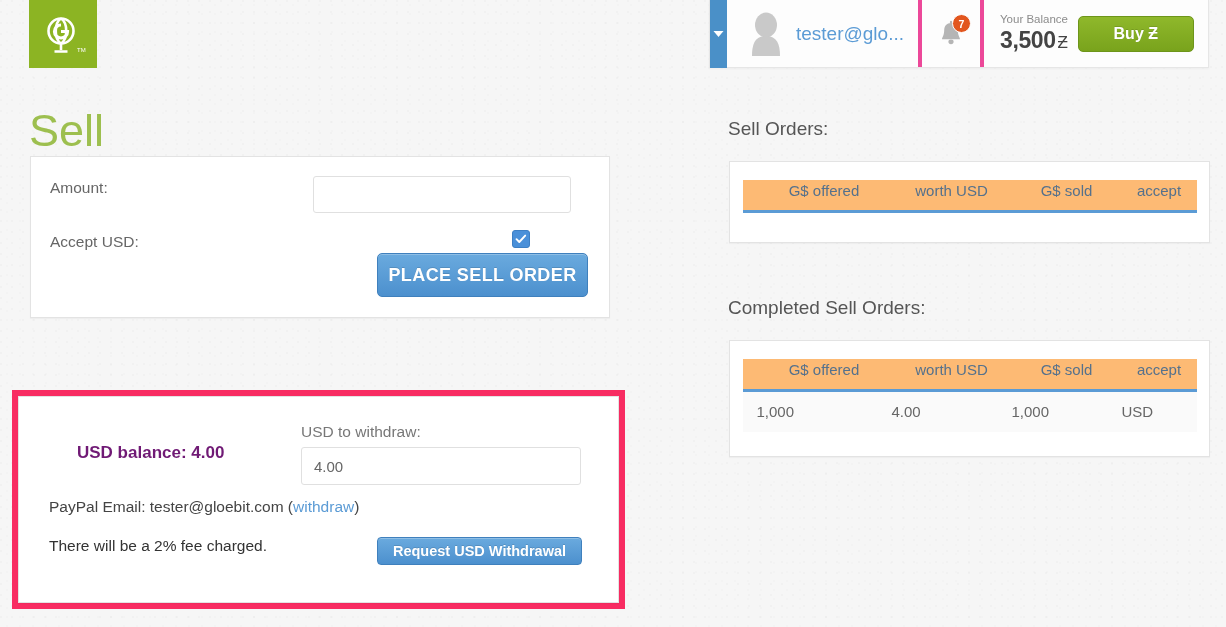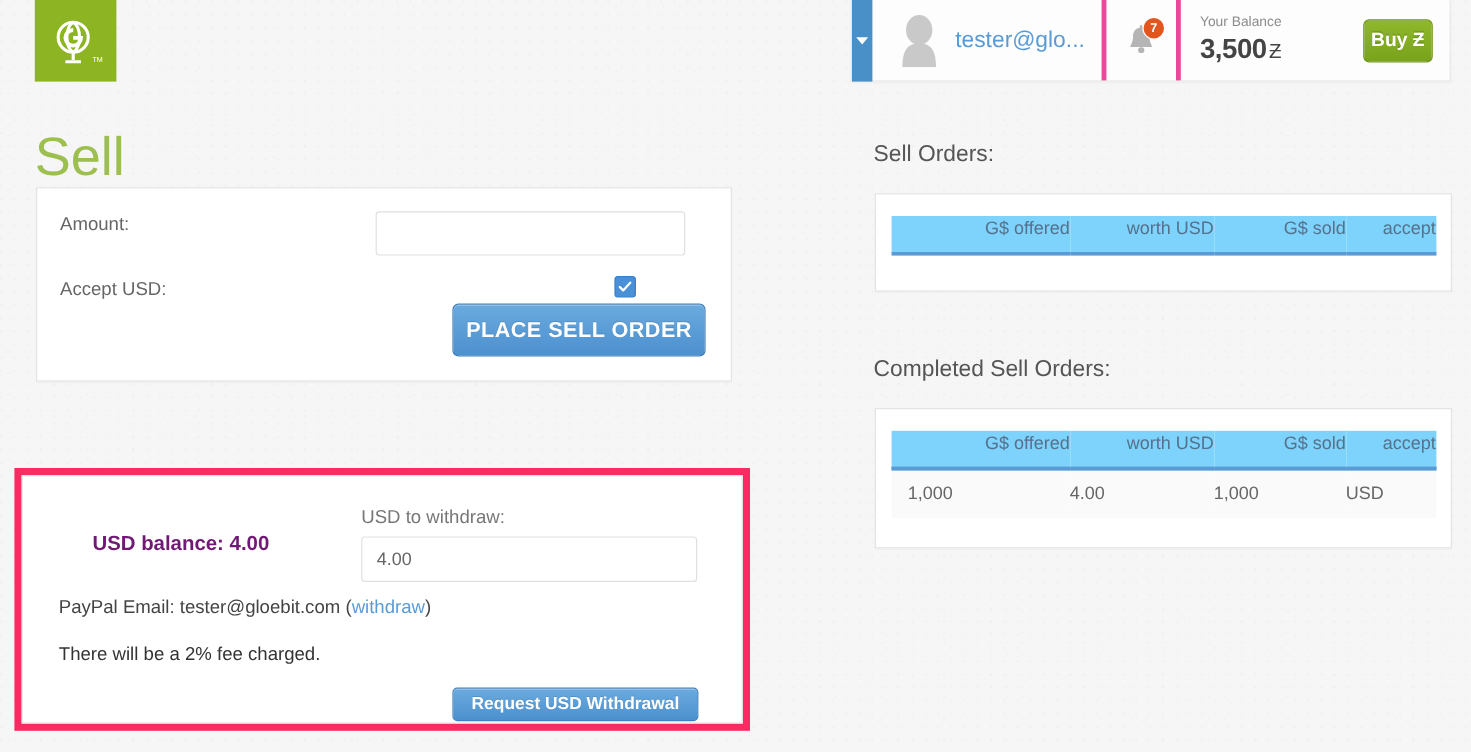--- a/index.html
+++ b/index.html
@@ -181,21 +181,20 @@
     left: 30px; top: 140px;
     font-size: 15.5px;
     color: #333;
   }
   #request-withdrawal-button {
     position: absolute;
     left: 358px; top: 140px;
     width: 205px; height: 28px;
     font-size: 14.5px;
     border-radius: 4px;
-    margin-top: 36px;
   }
 
   
   #right-col {
     position: absolute;
     left: 690px; top: 0;
     width: 536px;
     height: 627px;
   }
 
@@ -288,21 +287,21 @@
     align-items: center;
     padding-right: 14px;
   }
   #buy-button {
     background: linear-gradient(to bottom, #8fb82b 0%, #79a31c 100%);
     border: 1px solid #6d951a;
     border-radius: 5px;
     color: #fff;
     font-size: 16px;
     font-weight: bold;
-    padding: 8px 6px;
+    padding: 8px 35px;
     cursor: pointer;
     text-shadow: 0 -1px 0 rgba(0,0,0,0.12);
   }
 
   .section-heading {
     position: absolute;
     font-size: 19px;
     color: #555;
     font-weight: 400;
   }
@@ -321,24 +320,24 @@
   table.orders {
     width: 440px;
     margin: 18px auto 0 auto;
     border-collapse: collapse;
     table-layout: fixed;
   }
   table.orders th {
     font-weight: normal;
     font-size: 15px;
     color: #55718c;
-    text-align: right;
+    text-align: center;
     padding: 2px 0 11px 0;
     border-bottom: 3px solid #5b9bd5;
-    background: #7dd3fc;
+    background: #fdba74;
   }
   table.orders td {
     font-size: 15px;
     color: #666;
     text-align: left;
     padding: 11px 0 12px 0;
     background: #fafafa;
   }
   table.orders th:nth-child(1), table.orders td:nth-child(1) { padding-left: 14px; width: 135px; }
   table.orders th:nth-child(2), table.orders td:nth-child(2) { width: 120px; margin-top: 12px; }

